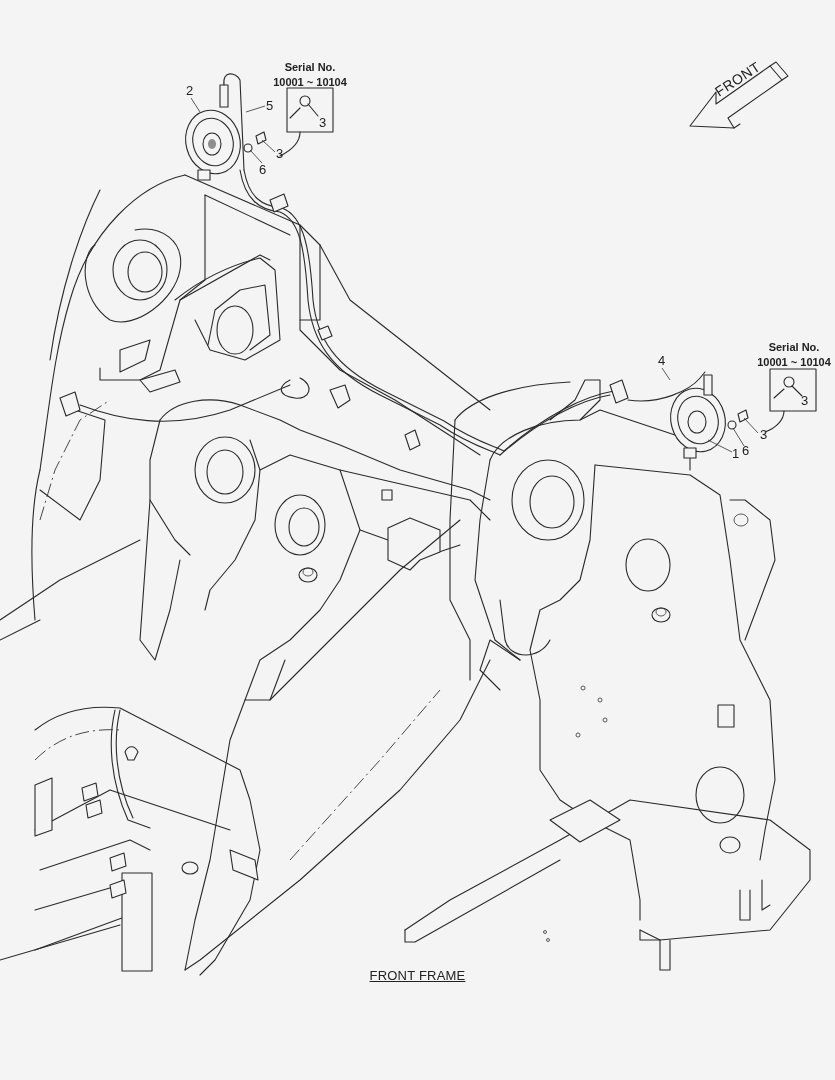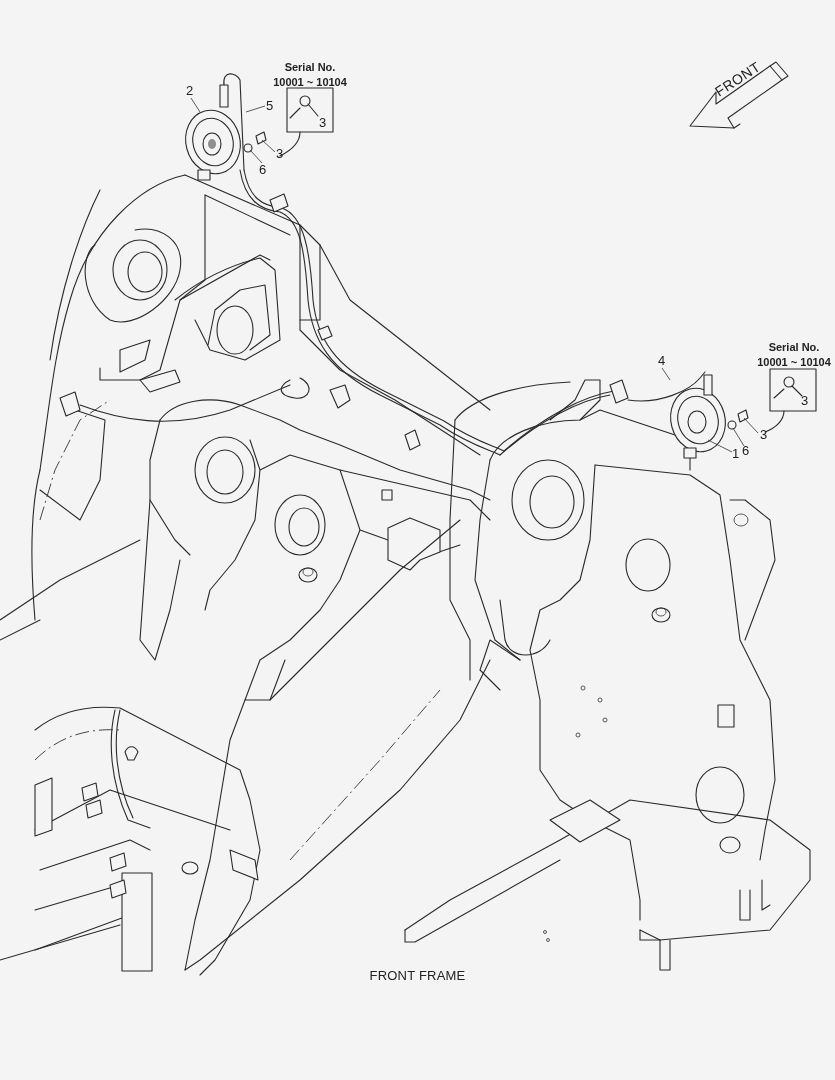--- a/index.html
+++ b/index.html
@@ -5,21 +5,21 @@
   html,body{margin:0;padding:0;background:#f4f4f4;}
   body{width:835px;height:1080px;position:relative;overflow:hidden;font-family:"Liberation Sans",sans-serif;color:#222;}
   #diagram{position:absolute;left:0;top:0;width:835px;height:1080px;}
   .ln{fill:none;stroke:#2a2a2a;stroke-width:1.1;stroke-linejoin:round;stroke-linecap:round;}
   .thin{fill:none;stroke:#333;stroke-width:0.8;}
   .dash{fill:none;stroke:#333;stroke-width:0.9;stroke-dasharray:14 4 2 4;}
   .fillw{fill:#f4f4f4;stroke:#2a2a2a;stroke-width:1.1;stroke-linejoin:round;}
   .dark{fill:#2a2a2a;}
   .lbl{position:absolute;font-size:13px;line-height:14px;color:#222;white-space:nowrap;}
   .ser{position:absolute;font-size:11px;line-height:15px;text-align:center;white-space:nowrap;font-weight:bold;}
-  .caption{position:absolute;left:0;width:835px;top:968px;text-align:center;font-size:13px;letter-spacing:0.2px;}
+  .caption{position:absolute;left:0;width:835px;top:968px;text-align:center;font-size:13px;letter-spacing:0.2px;text-decoration:underline;}
   .frontlbl{position:absolute;left:712px;top:86px;font-size:14px;transform:rotate(-33deg);transform-origin:left top;letter-spacing:0.5px;}
 </style>
 </head>
 <body>
 
 <svg id="diagram" viewBox="0 0 835 1080" xmlns="http://www.w3.org/2000/svg">
 
   <g>
     <path class="fillw" d="M690,126 L716,92 L716,104 L770,66 L782,80 L728,118 L734,128 Z"></path>
     <path class="ln" d="M770,66 L776,62 L788,76 L782,80 M734,128 L740,124"></path>

